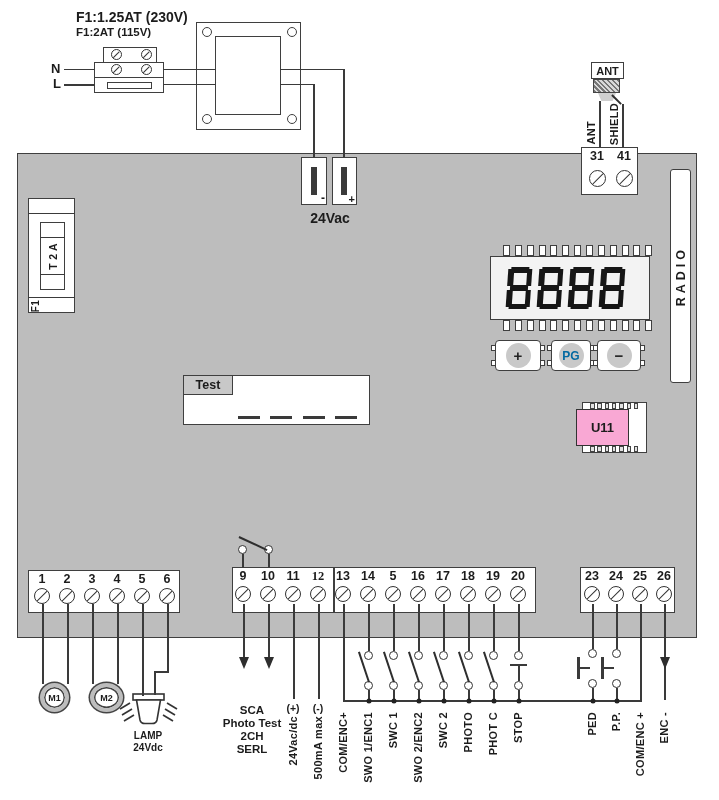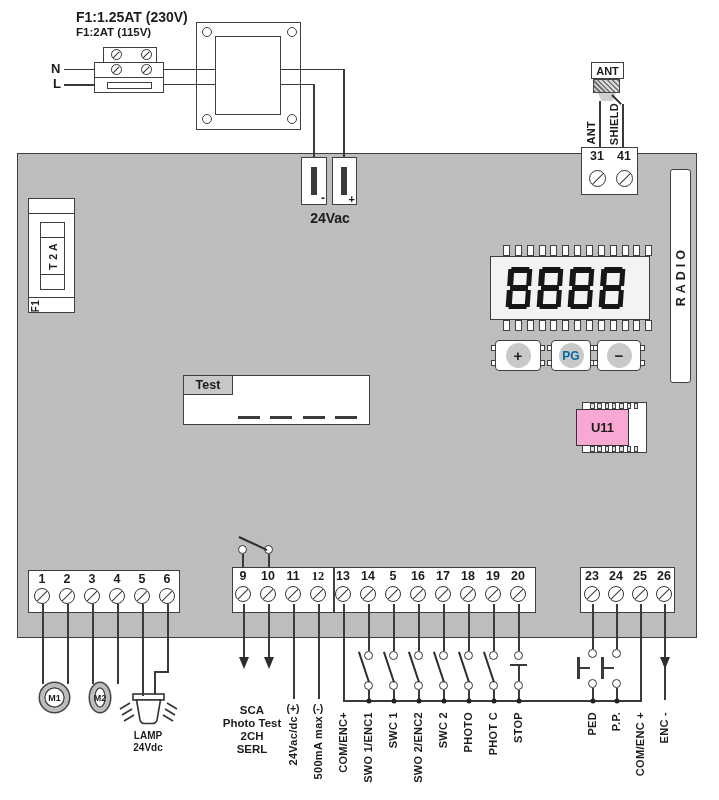--- a/index.html
+++ b/index.html
@@ -200,21 +200,21 @@
       <div class="wire" style="left: 334.9px; top: 416px; width: 22px; height: 3px; z-index: 3;"></div>
     </div>
 
   <div class="box" id="blk-motor" style="left:28px;top:570px;width:152px;height:43px;z-index:2;"></div>
   <div class="box" id="blk-aux" style="left:232px;top:567px;width:102px;height:46px;z-index:2;"></div>
   <div class="box" id="blk-input" style="left:334px;top:567px;width:202px;height:46px;z-index:2;"></div>
   <div class="box" id="blk-cmd" style="left:580px;top:567px;width:95px;height:46px;z-index:2;"></div>
   <div class="box" id="blk-ant" style="left:581px;top:147px;width:57px;height:48px;z-index:4;"></div>
 
   <div class="abs" style="left:40px;top:683px;width:29px;height:29px;border-radius:50%;background:#fff;border:4px solid #bdbdbd;box-shadow:0 0 0 1.5px #444, inset 0 0 0 1.5px #444;box-sizing:border-box;display:flex;align-items:center;justify-content:center;font-size:9px;font-weight:700;z-index:3;">M1</div>
-  <div class="abs" style="left:90px;top:683px;width:20px;height:29px;border-radius:50%;background:#fff;border:4px solid #bdbdbd;box-shadow:0 0 0 1.5px #444, inset 0 0 0 1.5px #444;box-sizing:border-box;display:flex;align-items:center;justify-content:center;font-size:9px;font-weight:700;z-index:3;">M2</div>
+  <div class="abs" style="left:90px;top:683px;width:33px;height:29px;border-radius:50%;background:#fff;border:4px solid #bdbdbd;box-shadow:0 0 0 1.5px #444, inset 0 0 0 1.5px #444;box-sizing:border-box;display:flex;align-items:center;justify-content:center;font-size:9px;font-weight:700;z-index:3;">M2</div>
 
   <svg class="abs" style="left:112px;top:688px;z-index:3;" width="76" height="44" viewBox="0 0 76 44">
     <rect x="21" y="6" width="31" height="6" fill="#fff" stroke="#333" stroke-width="1.6"></rect>
     <path d="M24.5 12 L48.5 12 L45 32 Q44.3 35.5 40 35.5 L33 35.5 Q28.7 35.5 28 32 Z" fill="#fff" stroke="#333" stroke-width="1.6"></path>
     <g stroke="#333" stroke-width="1.6">
       <line x1="18" y1="15" x2="8" y2="21"></line>
         <line x1="20" y1="21" x2="10" y2="27"></line>
         <line x1="22" y1="27" x2="12" y2="33"></line>
       <line x1="55" y1="15" x2="65" y2="21"></line>
         <line x1="53" y1="21" x2="63" y2="27"></line>

